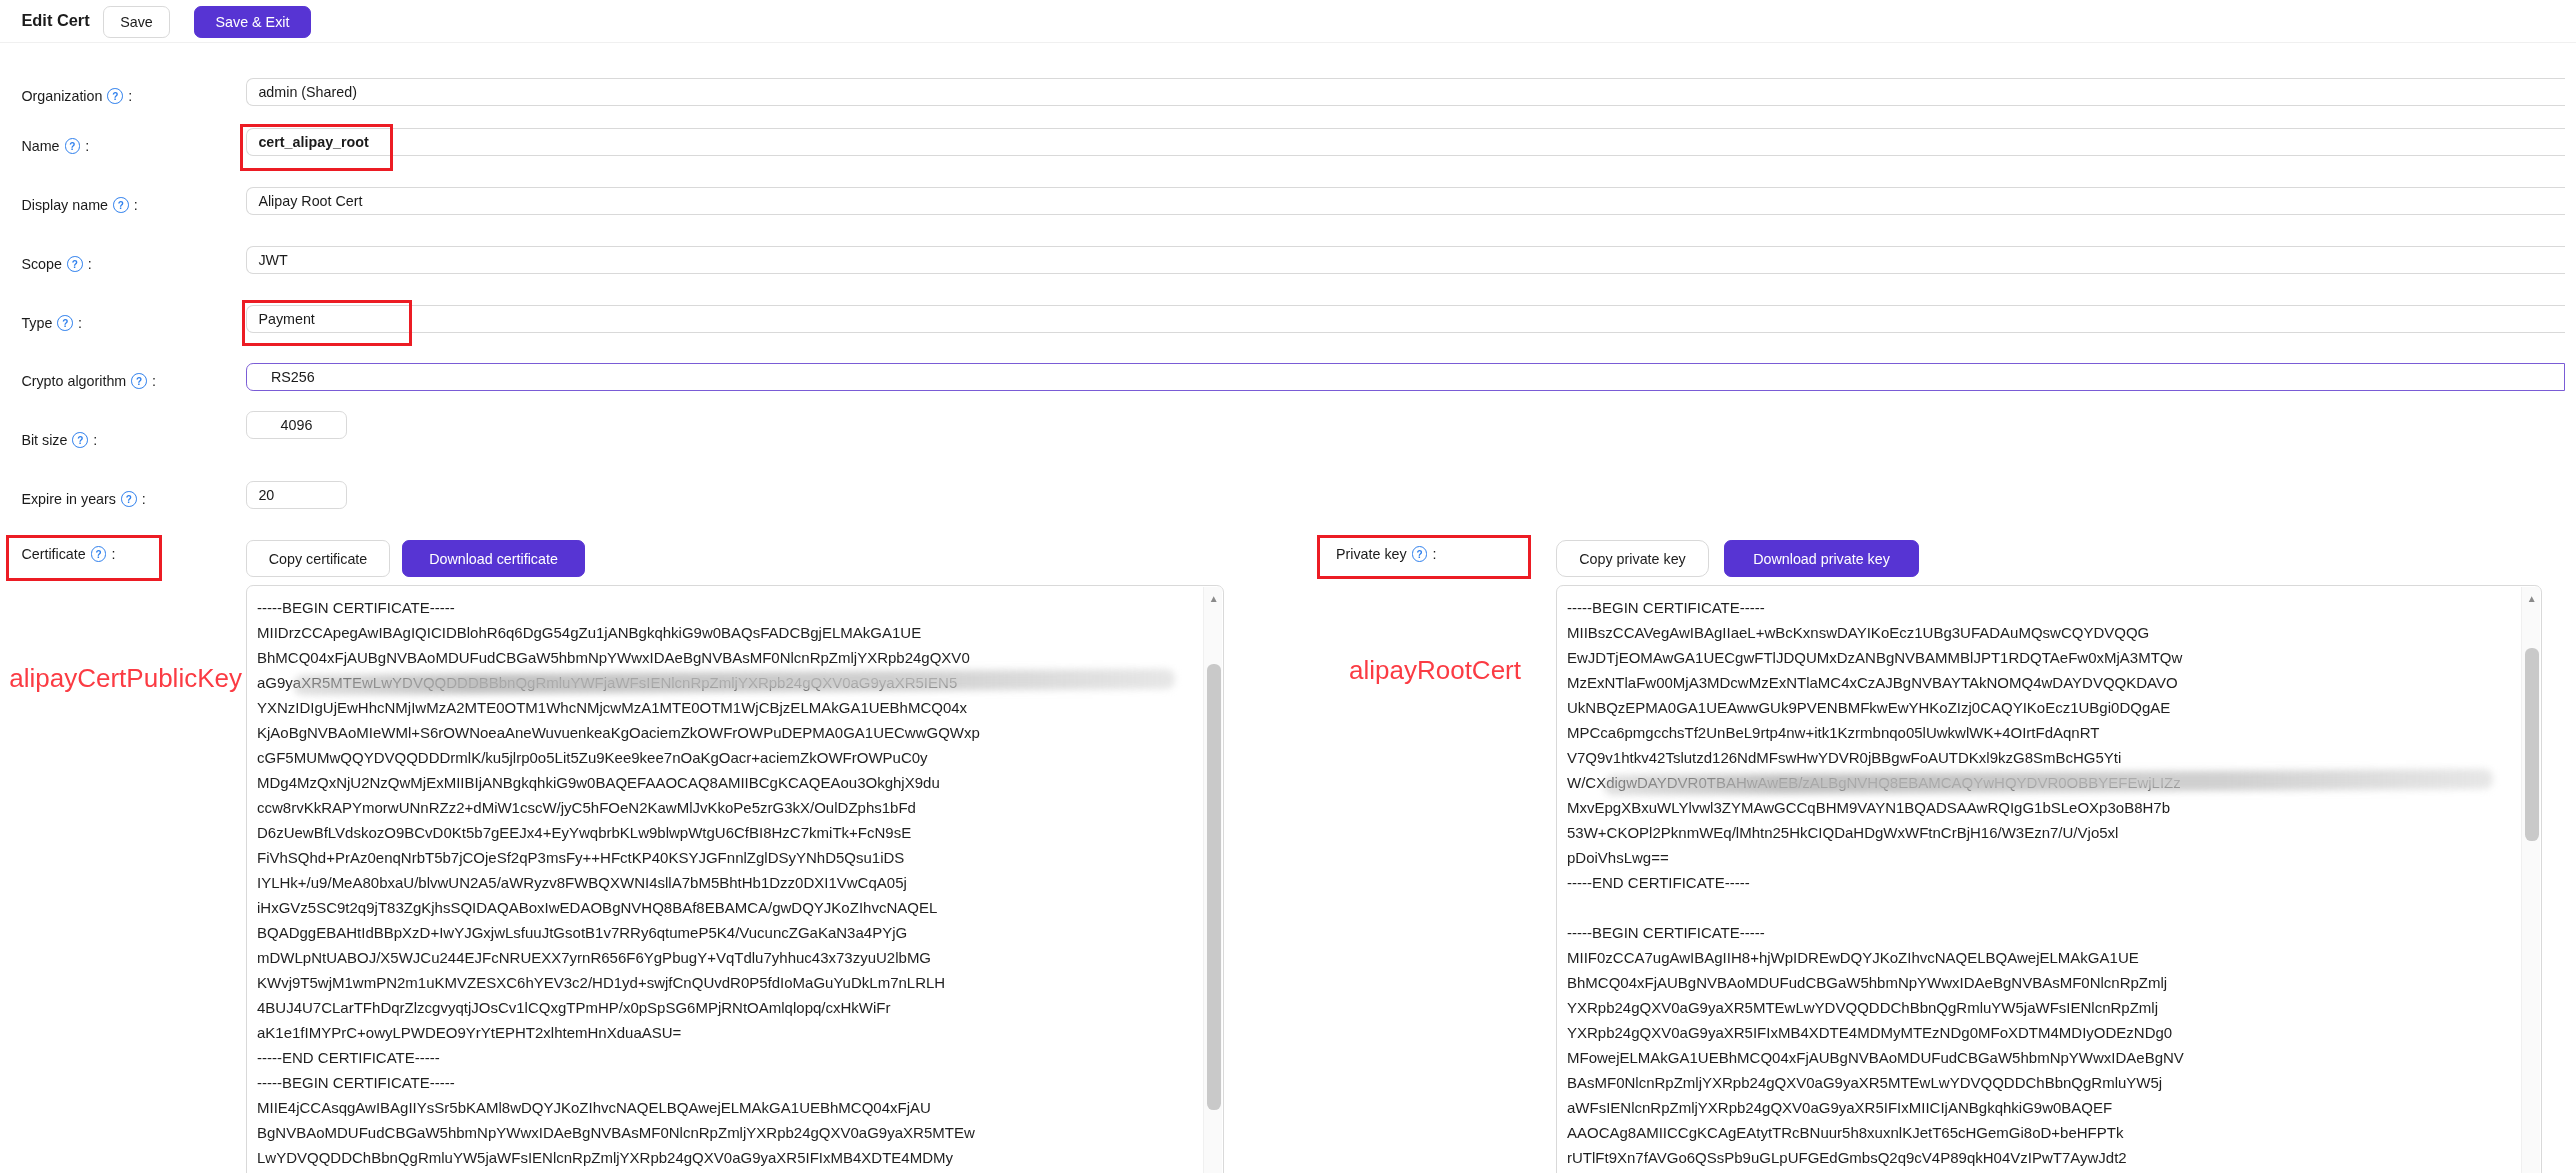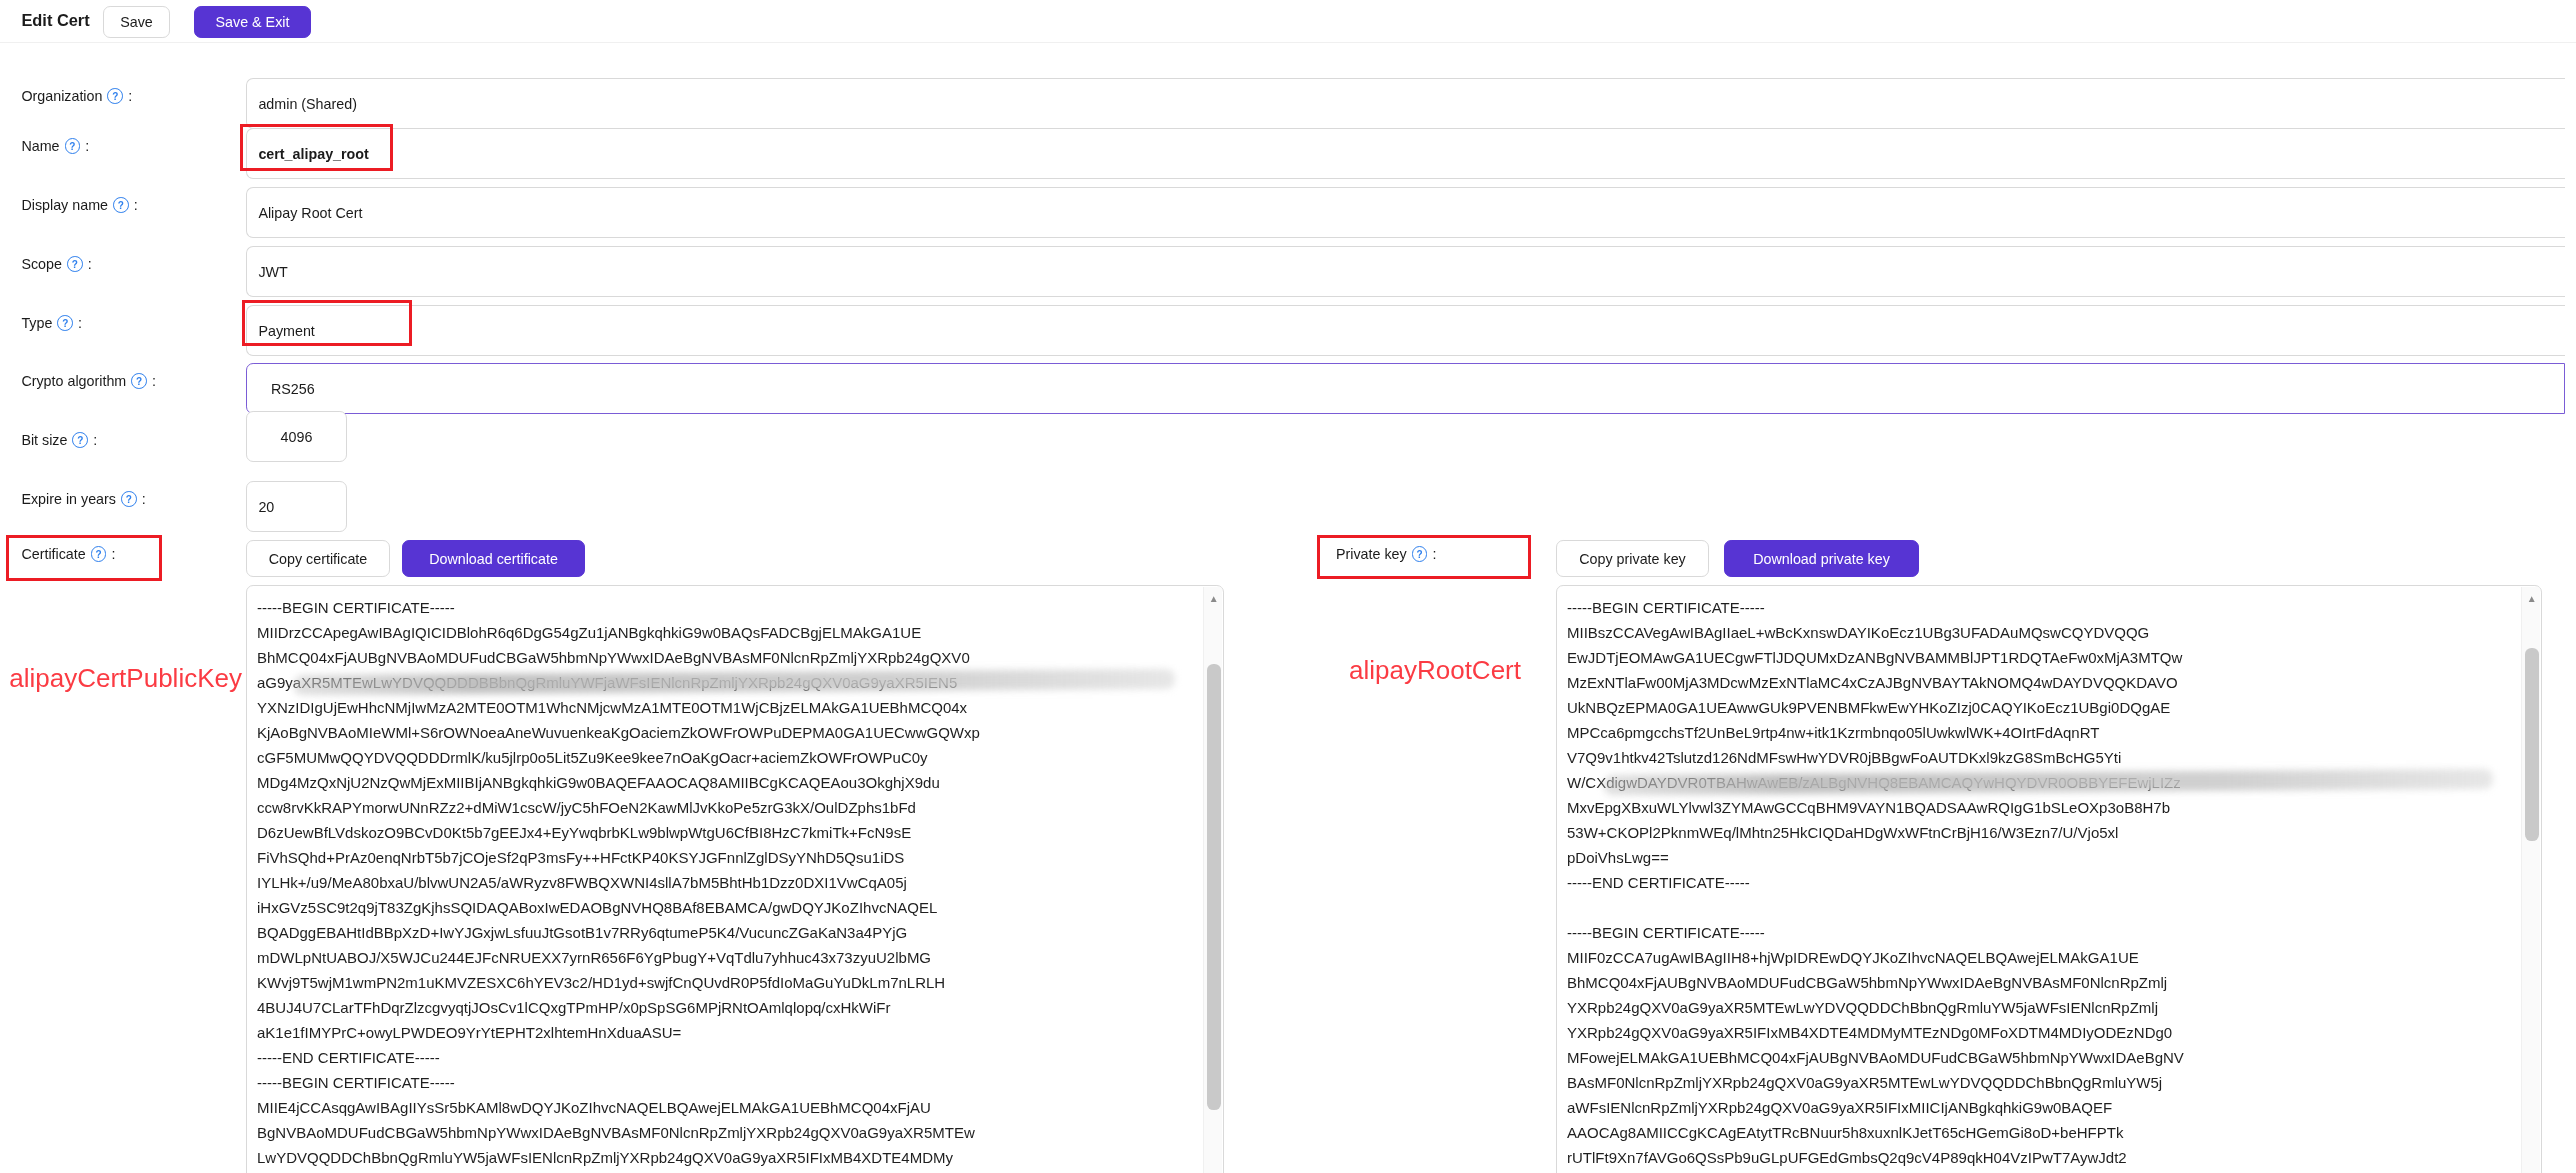--- a/index.html
+++ b/index.html
@@ -12,21 +12,21 @@
   .page-title { position:absolute; left:21.4px; top:10.7px; font-size:16.4px; font-weight:700; }
   .btn { position:absolute; display:flex; align-items:center; justify-content:center;
     border-radius:7.1px; font-size:14.3px; cursor:pointer; }
   .btn-default { background:#fff; border:0.7px solid #d9d9d9; color:#1b1b1b; }
   .btn-primary { background:#5734d3; border:0.7px solid #5734d3; color:#fff; }
 
   
   .row-label { position:absolute; left:21.4px; font-size:14.3px; display:flex; align-items:center; gap:5px; }
   .help-icon { display:inline-flex; width:15.7px; height:15.7px; border:1.4px solid #2f80ed; color:#2f80ed;
     border-radius:50%; font-size:10px; font-weight:700; align-items:center; justify-content:center; }
-  .field { position:absolute; height:51px; border:0.7px solid #d9d9d9; border-radius:7.1px;
+  .field { position:absolute; height:28px; border:0.7px solid #d9d9d9; border-radius:7.1px;
     background:#fff; font-size:14.3px; padding:0 11.4px; color:#1b1b1b; outline:none;
     font-family:"Liberation Sans", sans-serif; }
   .field.full { left:246px; width:2319px; border-radius:7.1px 0 0 7.1px; border-right:none; }
   .field.small { left:246px; width:101px; }
   .field.focused { border:1.4px solid #7a5cd6;padding-left:24px; }
 
   
   .red-box { position:absolute; border:3.6px solid #ec1c24; background:transparent; z-index:5; }
   .red-note { position:absolute; color:#fb3b43; font-size:26px; z-index:5; }
 
@@ -130,21 +130,21 @@
     <div class="sb-thumb" style="top:77px; height:446px;"></div>
   </div>
 </div>
 
 <div class="row-label" style="left:1336px; top:546px;">
   <span>Private key</span>
   <span class="help-icon">?</span>
   <span>:</span>
 </div>
 <div class="red-box" style="left:1317px; top:535px; width:214px; height:44px;"></div>
-<div class="btn btn-default" style="left:1556px; top:540px; width:153px; height:37px;">Copy private key</div>
+<div class="btn btn-default" style="left:1556px; top:540px; width:153px; height:37px;border-radius:10px;">Copy private key</div>
 <div class="btn btn-primary" style="left:1724px; top:540px; width:195px; height:37px;">Download private key</div>
 <div class="red-note" style="left:1349px; top:655px;">alipayRootCert</div>
 
 <div class="cert-box" style="left:1556px; width:986px;">
   <div class="cert-lines"><div class="cert-line">-----BEGIN CERTIFICATE-----</div><div class="cert-line">MIIBszCCAVegAwIBAgIIaeL+wBcKxnswDAYIKoEcz1UBg3UFADAuMQswCQYDVQQG</div><div class="cert-line">EwJDTjEOMAwGA1UECgwFTlJDQUMxDzANBgNVBAMMBlJPT1RDQTAeFw0xMjA3MTQw</div><div class="cert-line">MzExNTlaFw00MjA3MDcwMzExNTlaMC4xCzAJBgNVBAYTAkNOMQ4wDAYDVQQKDAVO</div><div class="cert-line">UkNBQzEPMA0GA1UEAwwGUk9PVENBMFkwEwYHKoZIzj0CAQYIKoEcz1UBgi0DQgAE</div><div class="cert-line">MPCca6pmgcchsTf2UnBeL9rtp4nw+itk1Kzrmbnqo05lUwkwlWK+4OIrtFdAqnRT</div><div class="cert-line">V7Q9v1htkv42Tslutzd126NdMFswHwYDVR0jBBgwFoAUTDKxl9kzG8SmBcHG5Yti</div><div class="cert-line blurred">W/CXdigwDAYDVR0TBAHwAwEB/zALBgNVHQ8EBAMCAQYwHQYDVR0OBBYEFEwjLIZz</div><div class="cert-line">MxvEpgXBxuWLYlvwl3ZYMAwGCCqBHM9VAYN1BQADSAAwRQIgG1bSLeOXp3oB8H7b</div><div class="cert-line">53W+CKOPl2PknmWEq/lMhtn25HkCIQDaHDgWxWFtnCrBjH16/W3Ezn7/U/Vjo5xl</div><div class="cert-line">pDoiVhsLwg==</div><div class="cert-line">-----END CERTIFICATE-----</div><div class="cert-line">&nbsp;</div><div class="cert-line">-----BEGIN CERTIFICATE-----</div><div class="cert-line">MIIF0zCCA7ugAwIBAgIIH8+hjWpIDREwDQYJKoZIhvcNAQELBQAwejELMAkGA1UE</div><div class="cert-line">BhMCQ04xFjAUBgNVBAoMDUFudCBGaW5hbmNpYWwxIDAeBgNVBAsMF0NlcnRpZmlj</div><div class="cert-line">YXRpb24gQXV0aG9yaXR5MTEwLwYDVQQDDChBbnQgRmluYW5jaWFsIENlcnRpZmlj</div><div class="cert-line">YXRpb24gQXV0aG9yaXR5IFIxMB4XDTE4MDMyMTEzNDg0MFoXDTM4MDIyODEzNDg0</div><div class="cert-line">MFowejELMAkGA1UEBhMCQ04xFjAUBgNVBAoMDUFudCBGaW5hbmNpYWwxIDAeBgNV</div><div class="cert-line">BAsMF0NlcnRpZmljYXRpb24gQXV0aG9yaXR5MTEwLwYDVQQDDChBbnQgRmluYW5j</div><div class="cert-line">aWFsIENlcnRpZmljYXRpb24gQXV0aG9yaXR5IFIxMIICIjANBgkqhkiG9w0BAQEF</div><div class="cert-line">AAOCAg8AMIICCgKCAgEAtytTRcBNuur5h8xuxnlKJetT65cHGemGi8oD+beHFPTk</div><div class="cert-line">rUTlFt9Xn7fAVGo6QSsPb9uGLpUFGEdGmbsQ2q9cV4P89qkH04VzIPwT7AywJdt2</div></div>
   <div class="scrollbar">
     <div class="sb-arrow">▲</div>
     <div class="sb-thumb" style="top:61px; height:193px;"></div>
   </div>
 </div>

